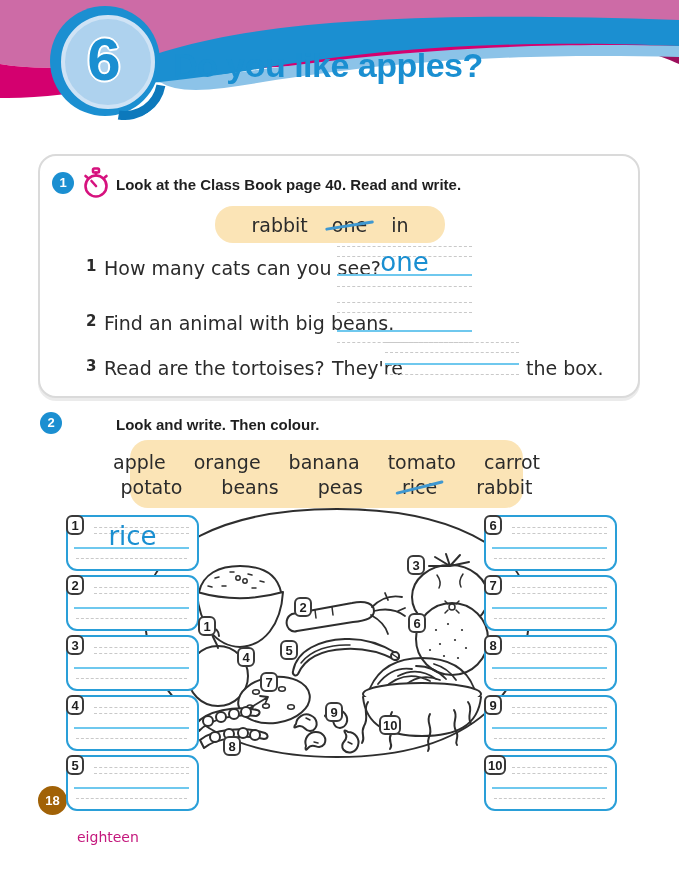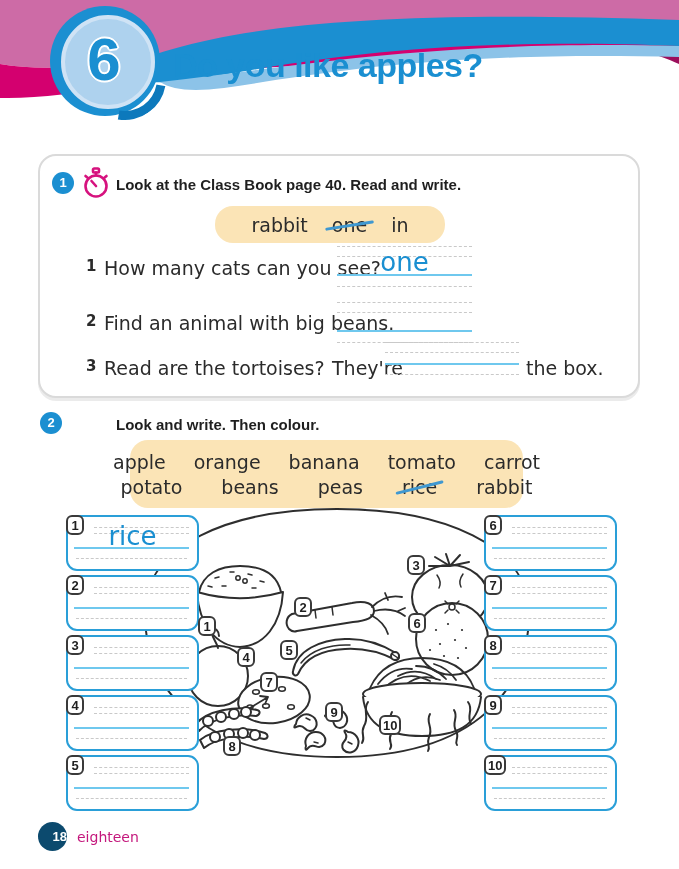--- a/index.html
+++ b/index.html
@@ -59,22 +59,22 @@
   .bd1{top:10px;left:26px;right:8px;}
   .bd2{top:16px;left:26px;right:8px;}
   .bs{top:30px;left:6px;right:8px;}
   .bd3{top:41px;left:8px;right:10px;}
   .box-answer{position:absolute;left:0;right:0;bottom:20px;text-align:center;font-size:26px;line-height:1;}
 
   
   .illus{position:absolute;left:140px;top:500px;z-index:1;}
 
   
-  .page-num-circle{position:absolute;left:38px;top:822px;width:29px;height:29px;border-radius:50%;
-                   background:#0c4a6e;color:#fff;font:bold 13px/29px "Liberation Sans",sans-serif;text-align:right;}
+  .page-num-circle{position:absolute;left:38px;top:786px;width:29px;height:29px;border-radius:50%;
+                   background:#a16207;color:#fff;font:bold 13px/29px "Liberation Sans",sans-serif;text-align:center;}
   .page-num-word{position:absolute;left:77px;top:829px;color:#c4177c;font-size:14px;}
 </style>
 </head>
 <body>
 
 <div class="page">
 
   <svg class="waves" width="679" height="118" viewBox="0 0 679 118">
     <path d="M0,0 H679 V30 C560,14 430,40 300,44 C180,48 80,78 0,64 Z" fill="#cd6ba6"></path>
     <path d="M0,64 C80,78 180,48 300,44 C430,40 560,14 679,30 L679,52 C560,36 430,62 300,66 C180,70 80,100 0,98 Z" fill="#d4006f"></path>

